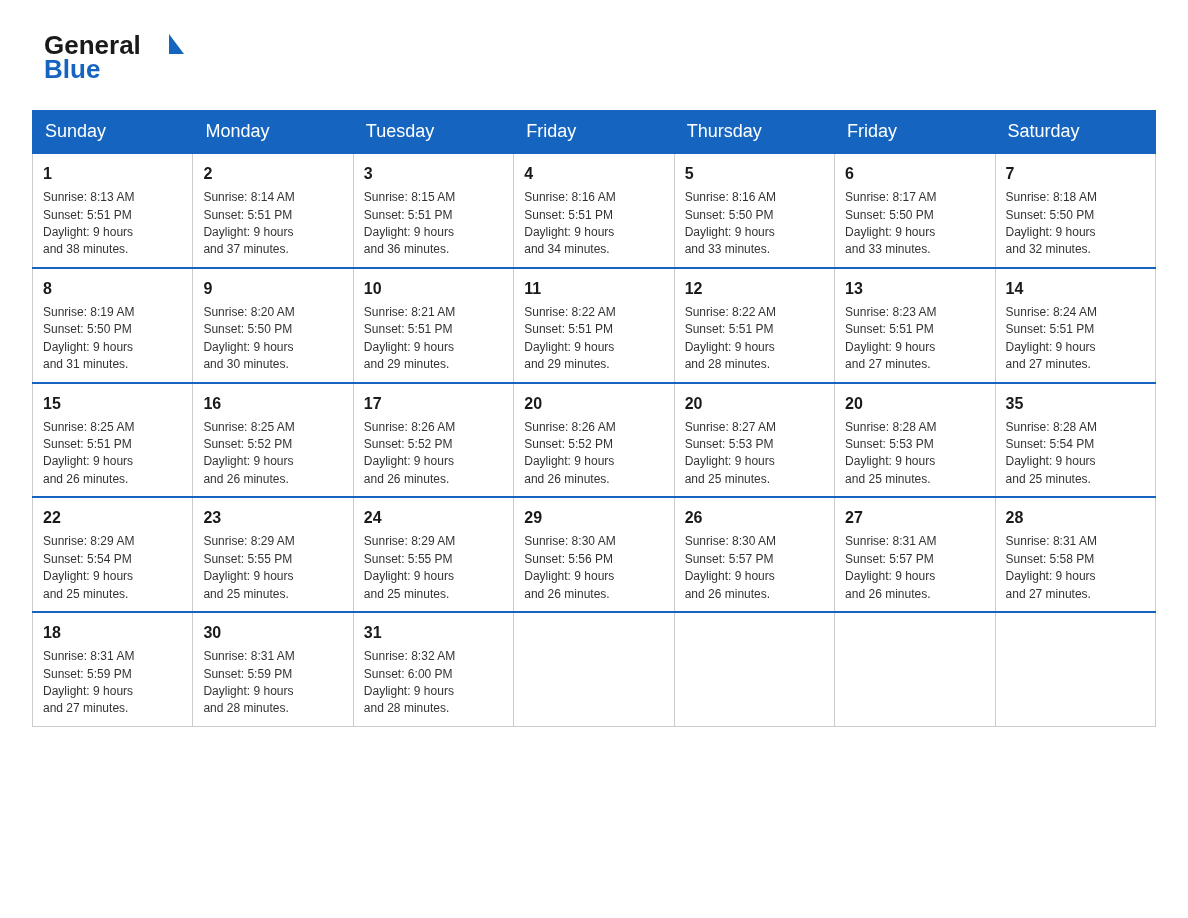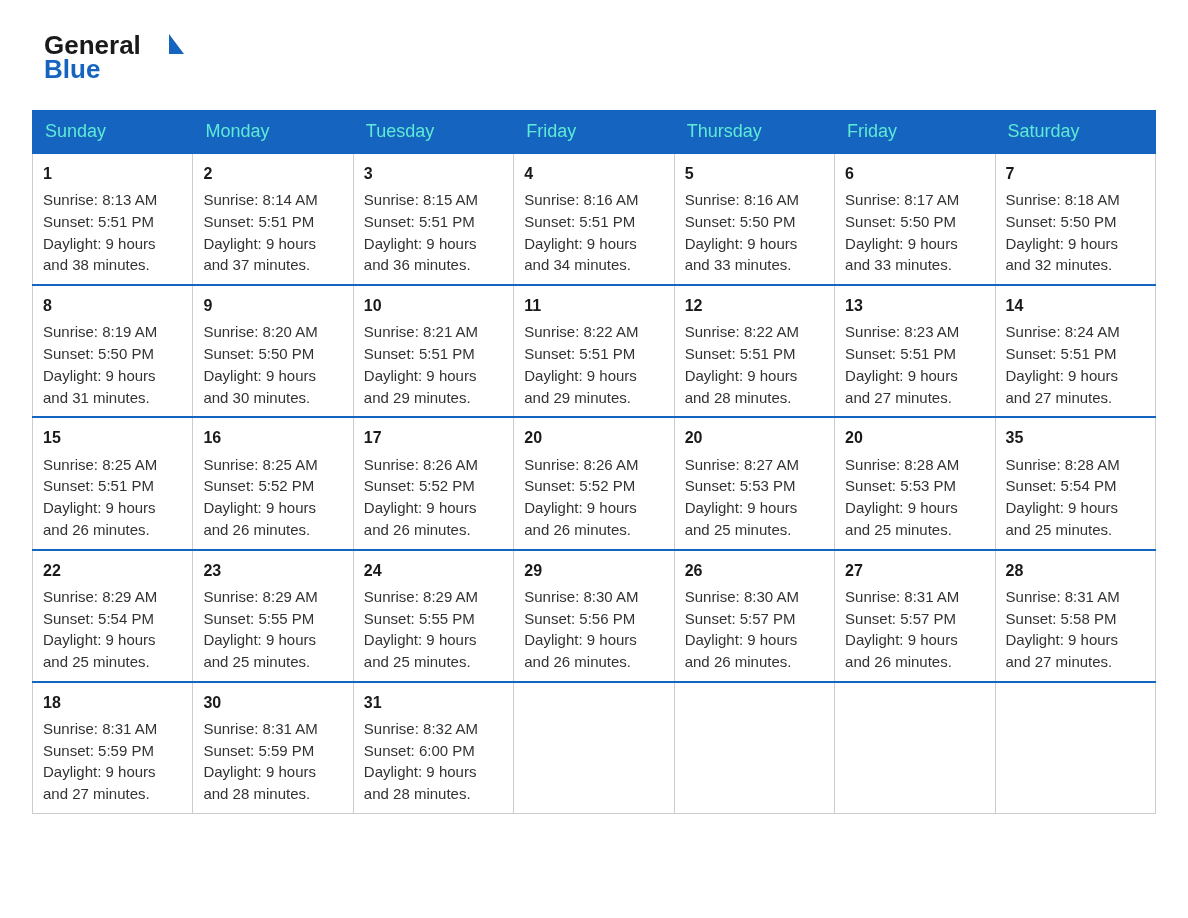--- a/index.html
+++ b/index.html
@@ -37,21 +37,21 @@
       color: #555;
       margin-top: 4px;
     }
     .calendar-table {
       width: 100%;
       border-collapse: collapse;
       margin-top: 4px;
     }
     .calendar-table th {
       background-color: #1565c0;
-      color: #5eead4;
+      color: #ffffff;
       font-size: 18px;
       font-weight: normal;
       padding: 10px 12px;
       text-align: left;
       border: 1px solid #1565c0;
     }
     .calendar-table td {
       vertical-align: top;
       padding: 8px 10px;
       border: 1px solid #ccc;
@@ -66,21 +66,21 @@
     }
     .day-number {
       font-size: 16px;
       font-weight: bold;
       color: #1a1a1a;
       margin-bottom: 4px;
       display: block;
     }
     .day-info {
       color: #333;
-      font-size: 15px;
+      font-size: 12px;
     }
     .empty-cell {
       background: #fff;
     }
     
     .logo-svg-area {
       margin-bottom: 4px;
     }
   </style>
 </head>

